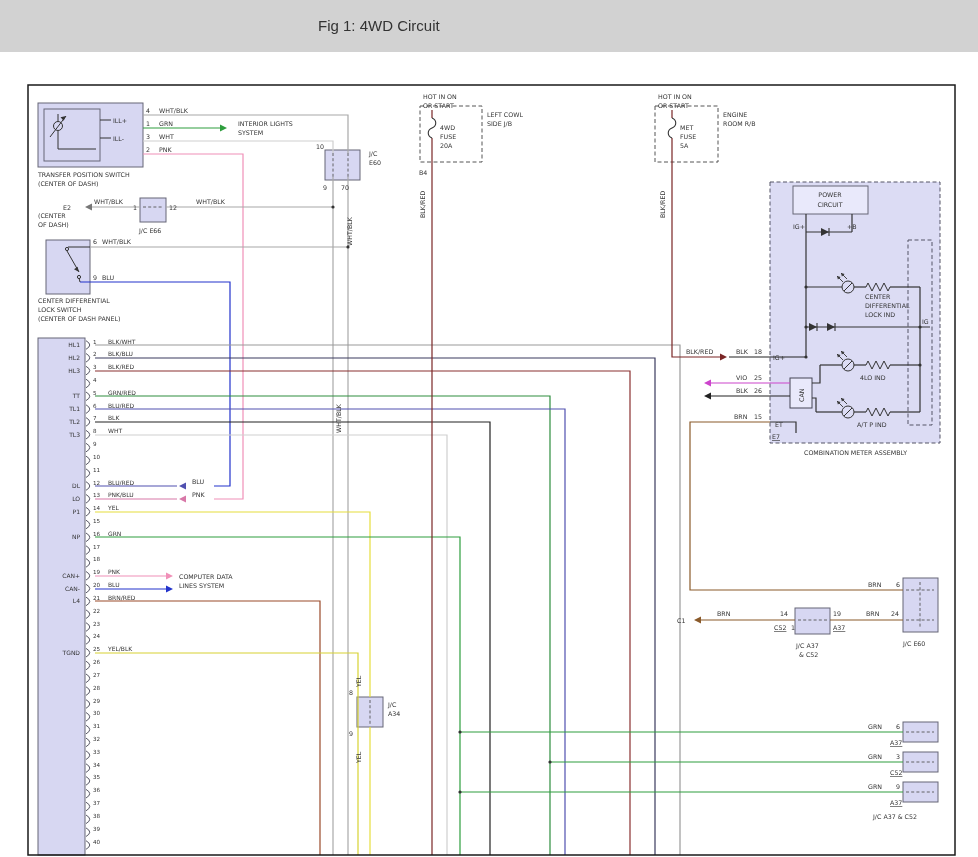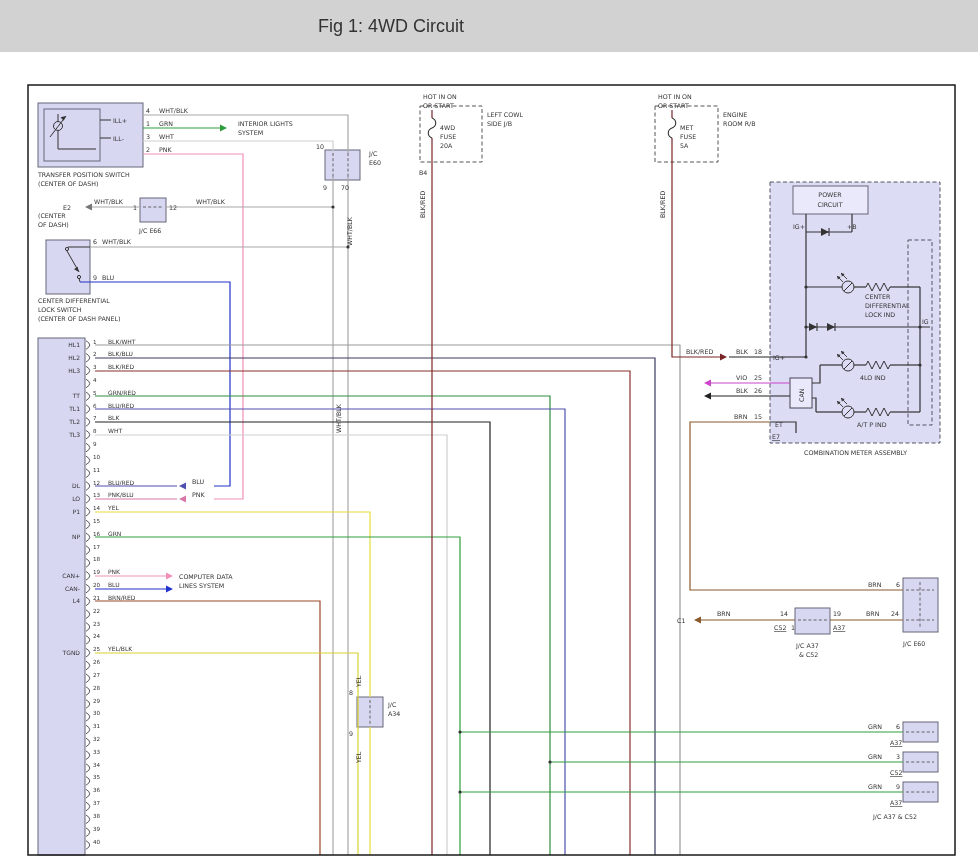--- a/index.html
+++ b/index.html
@@ -1,21 +1,21 @@
 <!DOCTYPE html>
 <html><head>
 <meta charset="utf-8">
 <style>
   html,body{margin:0;padding:0;background:#ffffff;}
   body{width:978px;height:857px;position:relative;overflow:hidden;
        font-family:"Liberation Sans","DejaVu Sans",sans-serif;}
   .figure-header{position:absolute;top:0;left:0;width:978px;height:52px;
        background:#d2d2d2;z-index:2;}
   .figure-header .title{position:absolute;left:318px;top:0;line-height:52px;
-       font-size:18px;color:#333;}
+       font-size:15px;color:#333;}
   #diagram-svg{position:absolute;top:0;left:0;z-index:1;}
   #diagram-svg text{font-family:"DejaVu Sans","Liberation Sans",sans-serif;}
 </style>
 </head>
 <body>
 
 <svg id="diagram-svg" width="978" height="857" viewBox="0 0 978 857">
     <rect x="28" y="85" width="927" height="770" fill="#ffffff"></rect>
     <rect x="38" y="103" width="105" height="64" fill="#d7d7f2" stroke="#667" stroke-width="1"></rect>
     <rect x="44" y="109" width="56" height="52" fill="none" stroke="#667" stroke-width="1"></rect>

